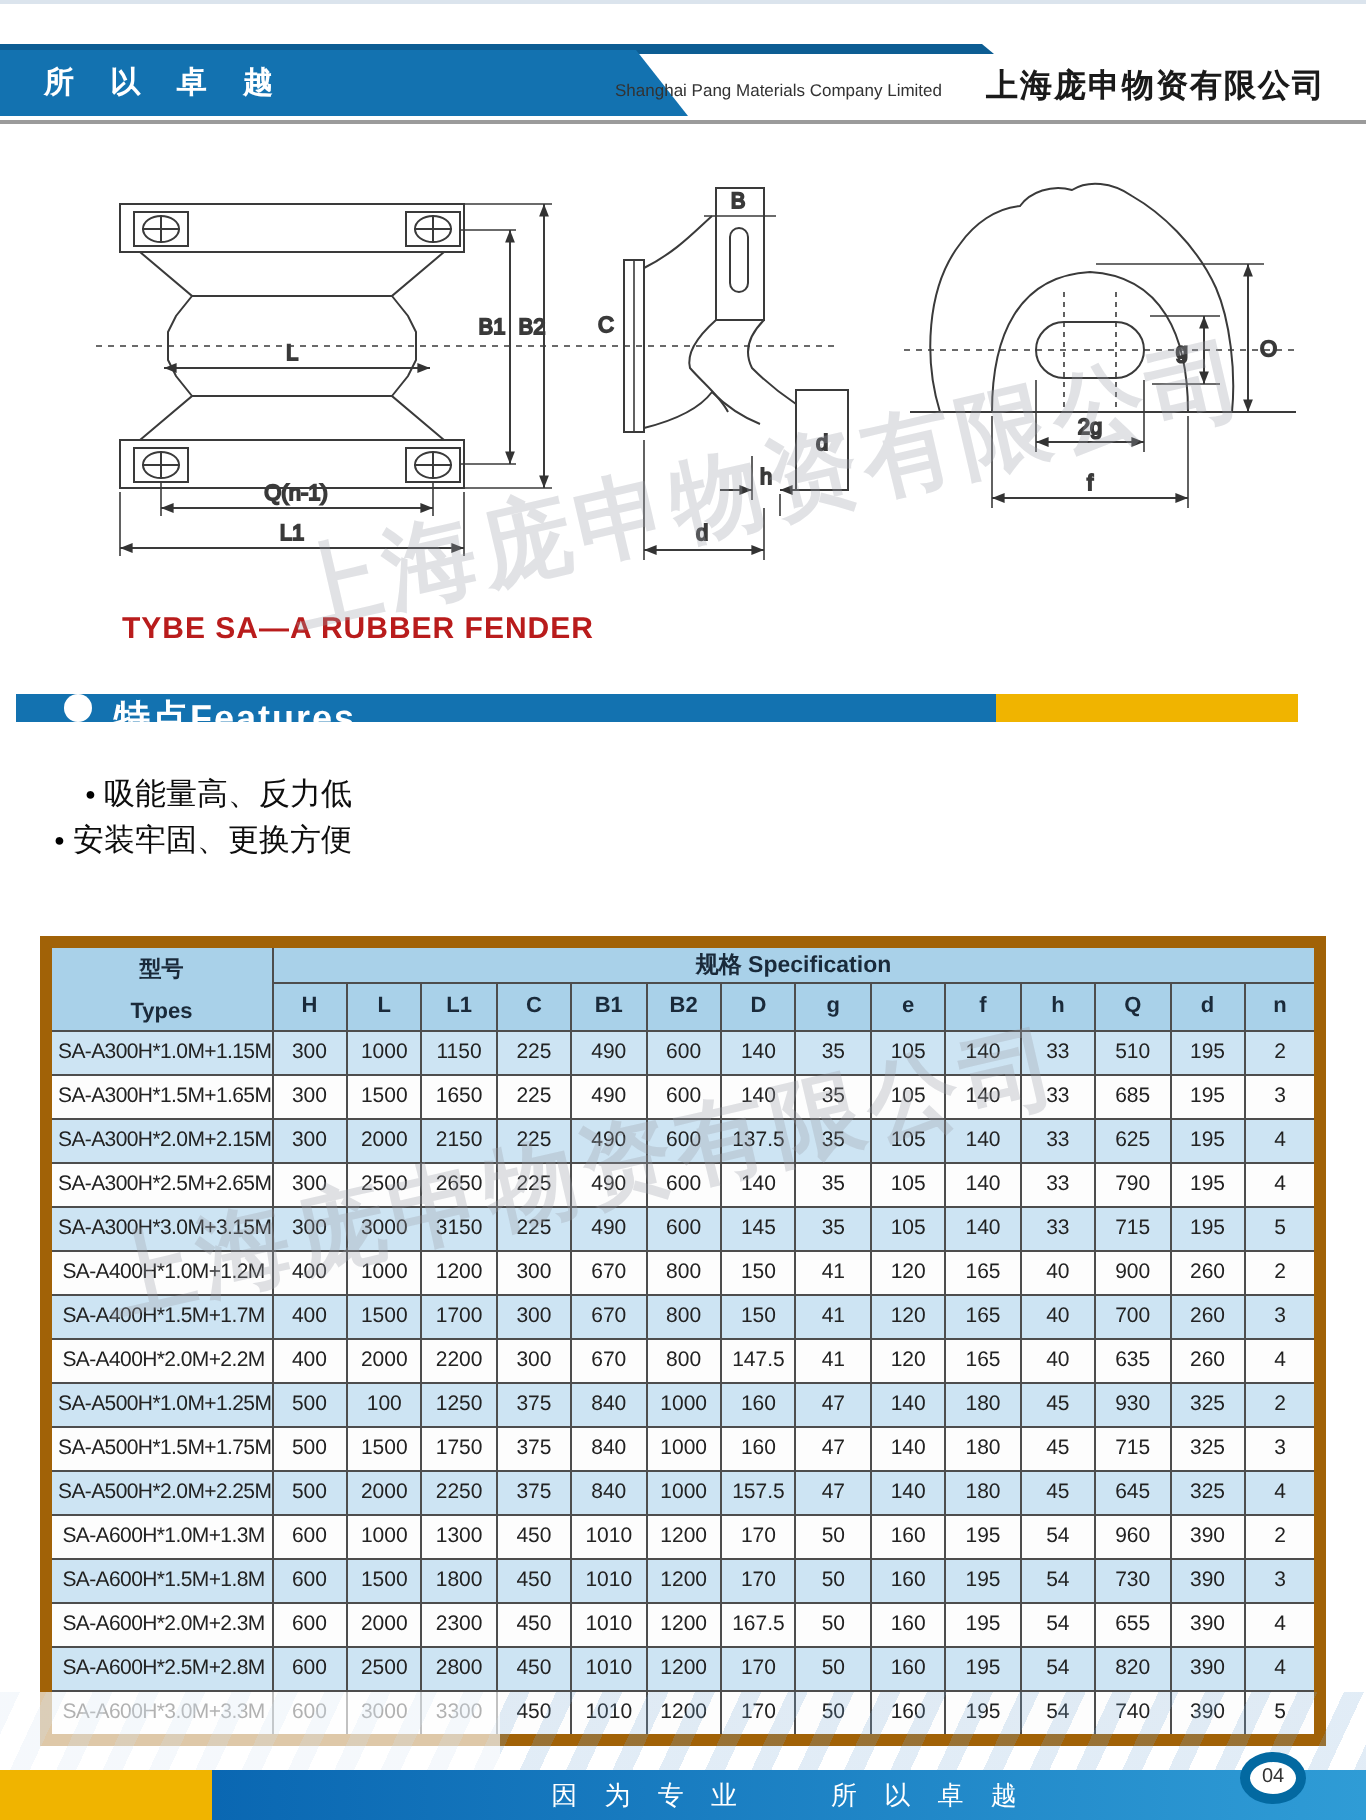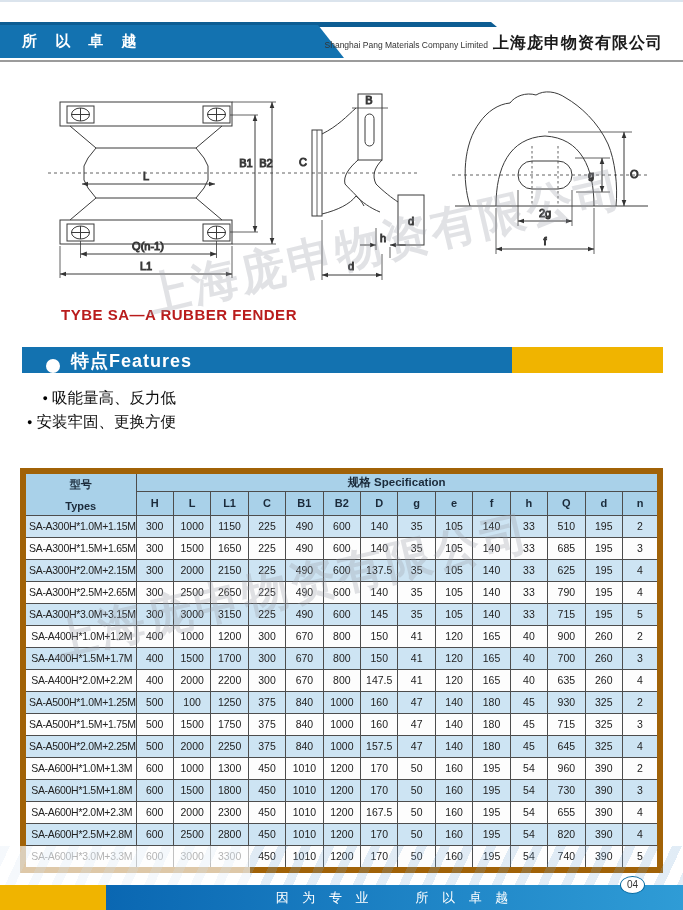--- a/index.html
+++ b/index.html
@@ -13,40 +13,40 @@
     position:absolute;top:22px;left:0;width:497px;height:5px;background:#0d5d93;
     clip-path:polygon(0 0,calc(100% - 6px) 0,100% 100%,0 100%);
   }
   .banner{
     position:absolute;top:25px;left:0;width:344px;height:33px;background:#1372b0;
     clip-path:polygon(0 0,calc(100% - 26px) 0,100% 100%,0 100%);
     display:flex;align-items:center;
   }
   .banner .slogan{color:#fff;font-size:15px;font-weight:bold;letter-spacing:7px;padding-left:22px;white-space:nowrap;}
   .company{
-    position:absolute;top:33px;right:20px;display:flex;align-items:baseline;gap:5px;white-space:nowrap;
+    position:absolute;top:33px;right:20px;display:flex;align-items:baseline;gap:22px;white-space:nowrap;
   }
   .company .en{font-size:8.5px;color:#333;}
   .company .cn{font-size:16px;font-weight:bold;color:#1a1a1a;letter-spacing:1px;}
   .header-divider{position:absolute;top:60px;left:0;width:683px;height:2px;background:#9b9b9b;}
 
   
   .drawings{position:absolute;top:68px;left:0;width:683px;height:235px;}
   .drawings text{font-family:"Liberation Sans",sans-serif;font-size:11px;fill:#222;}
 
   
   .title-block{position:absolute;top:306px;left:25px;display:flex;align-items:baseline;gap:7px;white-space:nowrap;}
   .title-cn{font-size:27px;font-weight:600;color:#0d0d0d;}
   .title-en{font-size:15px;font-weight:700;color:#b91c1c;letter-spacing:0.5px;margin-left:36px;}
 
   
   .features-bar{
-    position:absolute;top:347px;left:22px;width:641px;height:26px;
+    position:absolute;top:347px;left:8px;width:641px;height:14px;
     background:linear-gradient(90deg,#1372b0 0,#1372b0 490px,#f0b400 490px,#f0b400 100%);
-    display:flex;align-items:flex-end;gap:11px;padding-left:24px;box-sizing:border-box;
+    display:flex;align-items:flex-start;gap:11px;padding-left:24px;box-sizing:border-box;
   }
   .features-bar .dot{width:14px;height:14px;border-radius:50%;background:#ffffff;flex:0 0 auto;}
   .features-bar .heading{color:#fff;font-size:18px;font-weight:bold;letter-spacing:1px;}
   .feature-list{position:absolute;top:386px;left:27px;list-style:none;margin:0;padding:0;}
   .feature-list li{font-size:15.5px;color:#0d0d0d;line-height:23px;font-weight:500;text-align:right;}
   .feature-list li::before{content:"●";font-size:9px;vertical-align:2px;margin-right:4px;color:#000;}
 
   
   .spec-table{
     position:absolute;top:468px;left:20px;width:643px;border-collapse:collapse;table-layout:fixed;
@@ -80,21 +80,21 @@
     position:absolute;top:846px;left:0;width:250px;height:39px;background:rgba(255,255,255,0.65);pointer-events:none;
   }
   .footer-yellow{position:absolute;top:885px;left:0;width:106px;height:25px;background:#f0b400;}
   .footer-blue{
     position:absolute;top:885px;left:106px;width:577px;height:25px;
     background:linear-gradient(90deg,#0a67b2,#2f9cd6);
     display:flex;align-items:center;justify-content:center;gap:42px;
   }
   .footer-blue span{color:#fff;font-size:13px;letter-spacing:5px;font-weight:500;white-space:nowrap;}
   .page-badge{
-    position:absolute;top:876px;left:620px;width:23px;height:16px;background:#fff;border:1px solid #0369a1;
+    position:absolute;top:876px;left:620px;width:23px;height:16px;background:#fff;border:5px solid #0369a1;
     border-radius:50%;font-size:10px;line-height:16px;text-align:center;color:#333;z-index:5;
   }
 </style>
 </head>
 <body>
 
 <div class="top-hairline"></div>
 <div class="banner-accent"></div>
 <div class="banner">
   <span class="slogan">所 以 卓 越</span>

